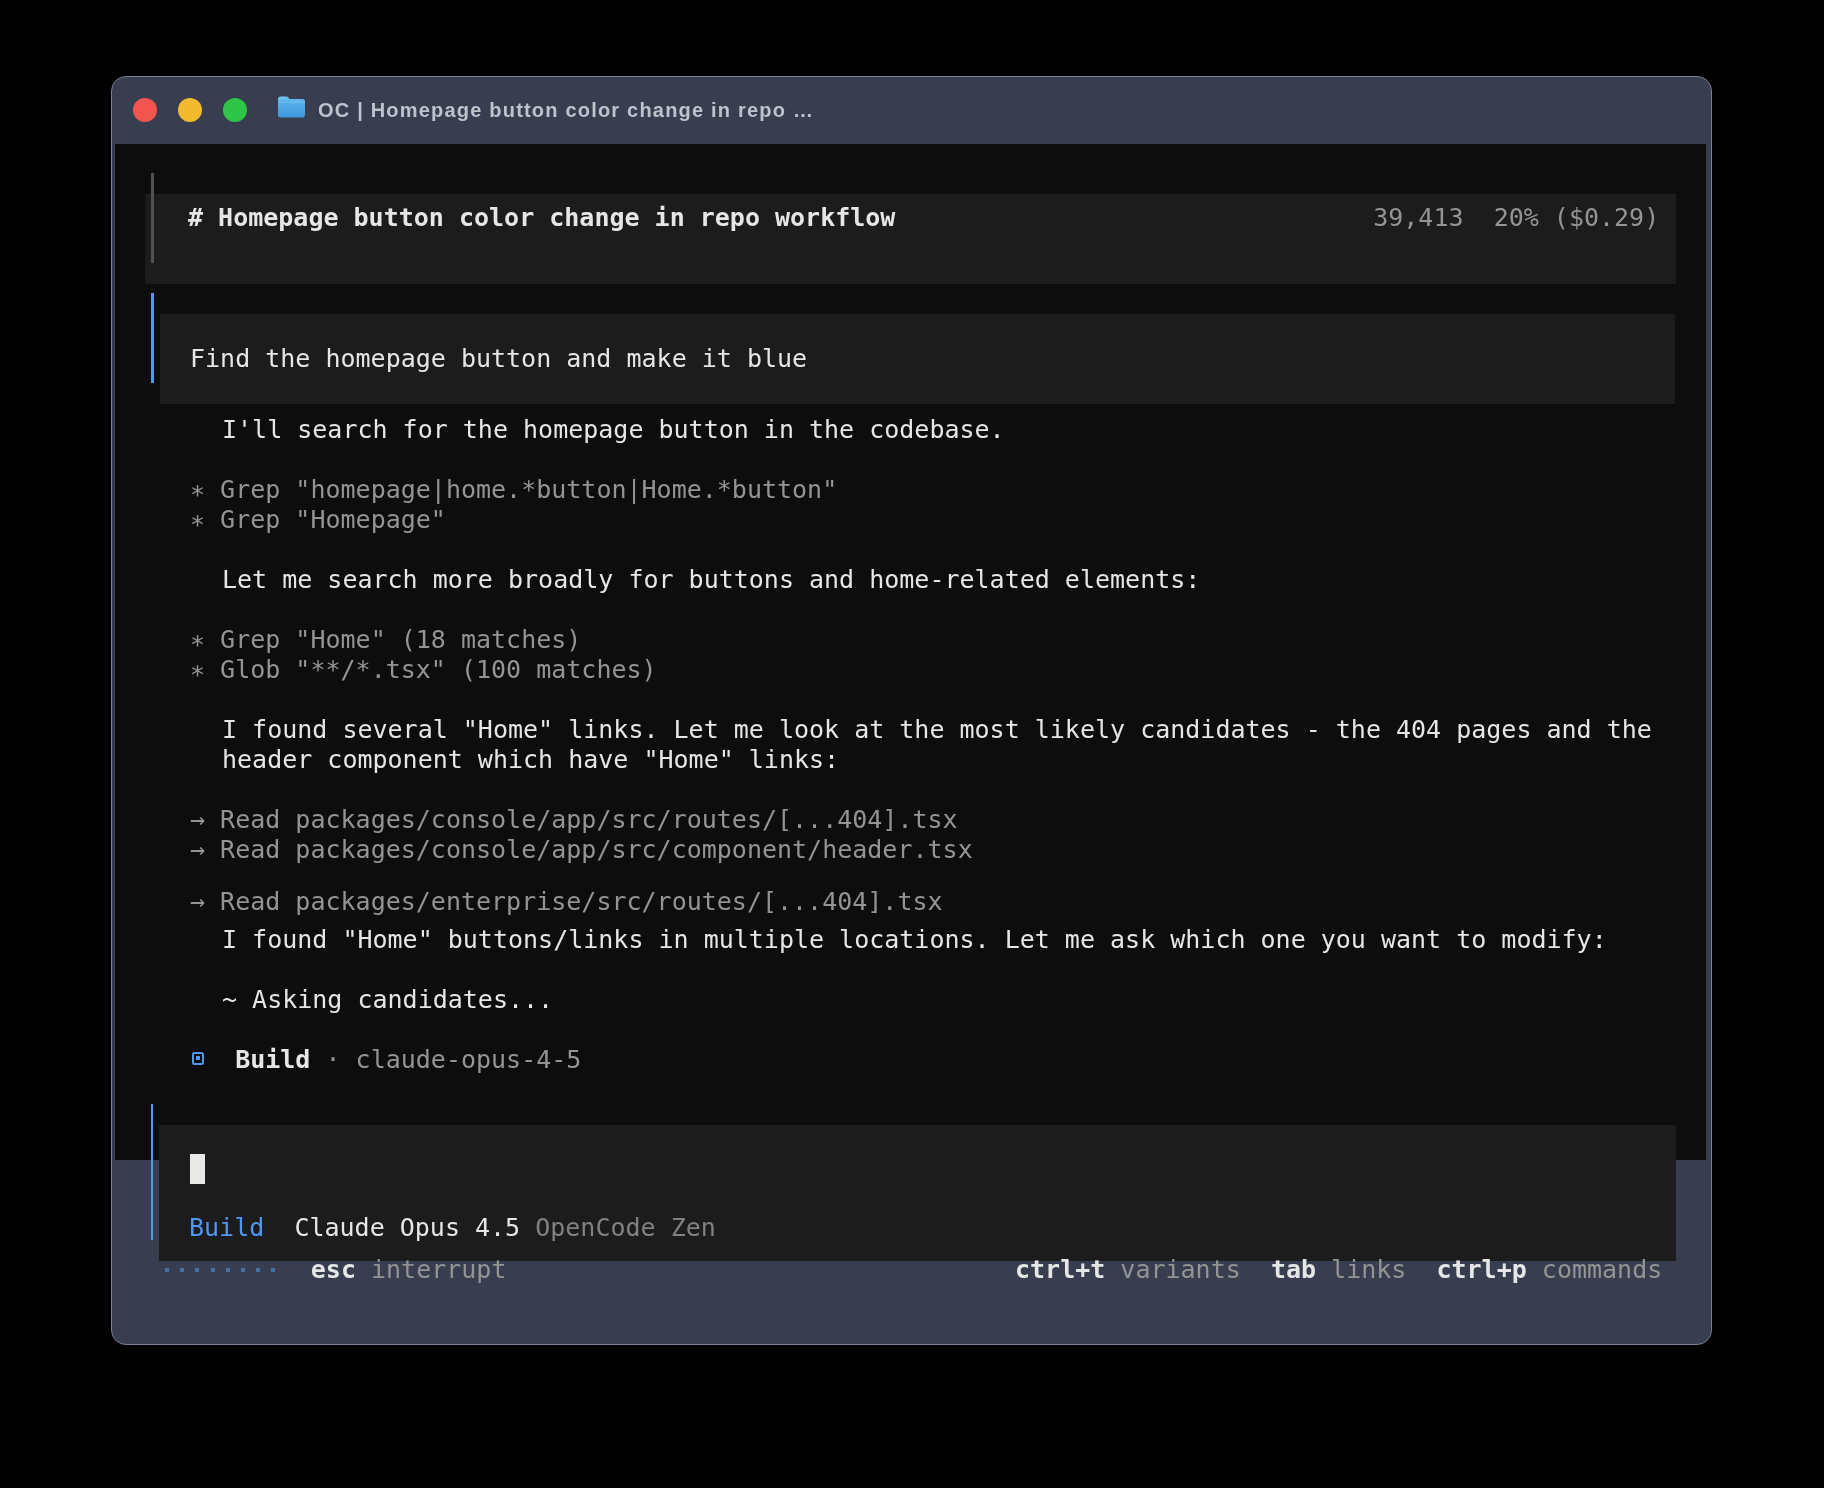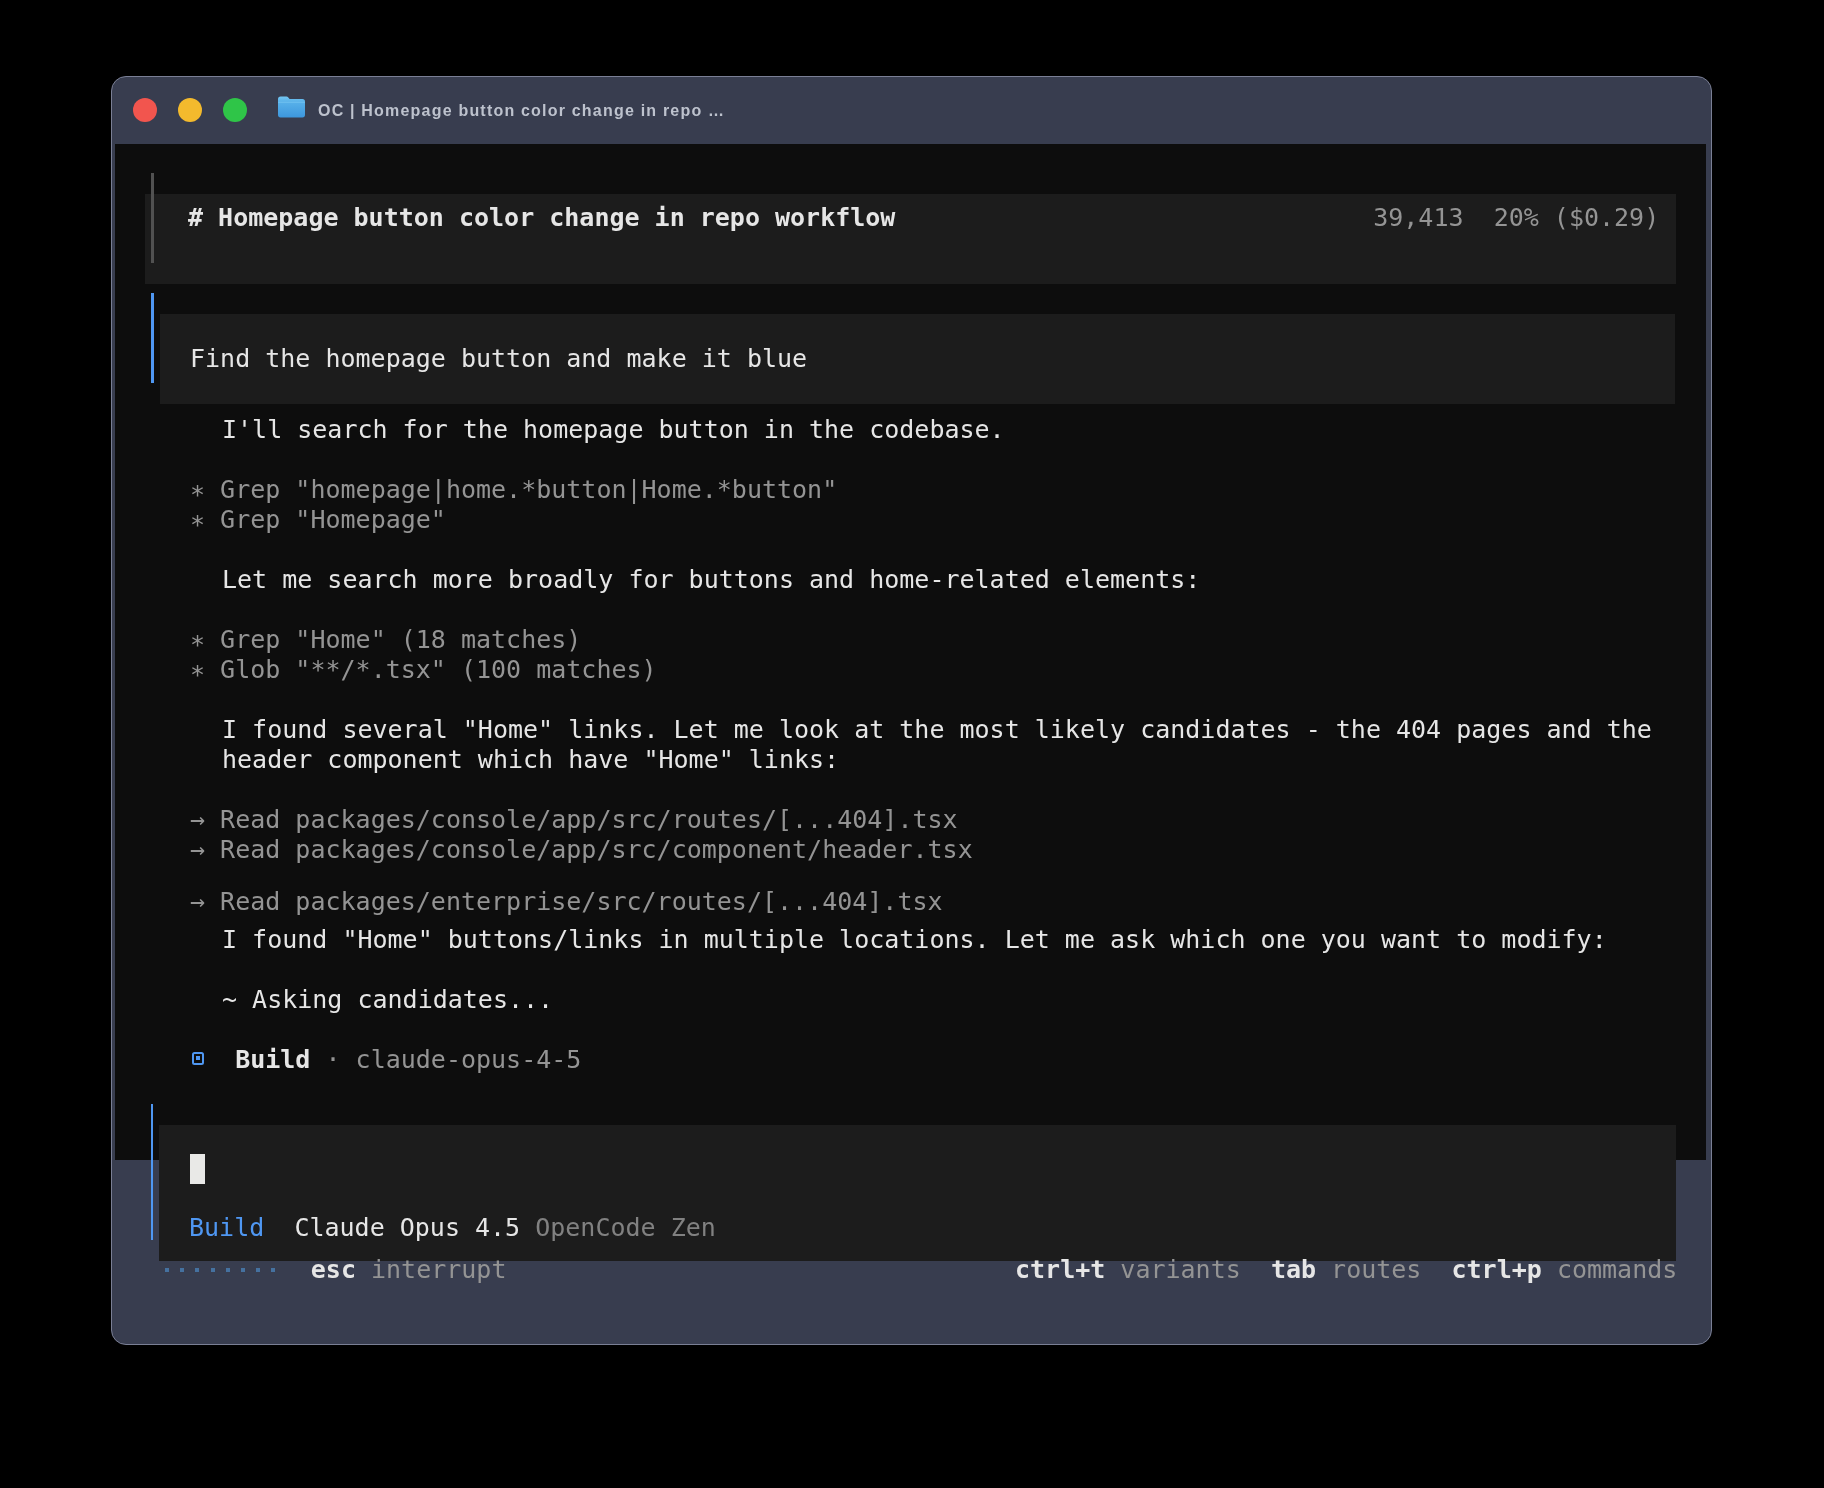--- a/index.html
+++ b/index.html
@@ -30,21 +30,21 @@
     border-radius:15px;
   }
   .titlebar{position:absolute;left:0;top:0;right:0;height:67px;}
   .traffic{position:absolute;top:20.5px;width:24px;height:24px;border-radius:50%;}
   .traffic.close{left:20.5px;background:var(--traffic-close);}
   .traffic.minimize{left:65.5px;background:var(--traffic-minimize);}
   .traffic.zoom{left:111px;background:var(--traffic-zoom);}
   .folder{position:absolute;left:165px;top:17.5px;width:29px;height:24px;}
   .wtitle{
     position:absolute;left:206px;top:0;height:67px;display:flex;align-items:center;
-    font-family:"Liberation Sans",sans-serif;font-weight:bold;font-size:16px;color:var(--titlebar-text);
+    font-family:"Liberation Sans",sans-serif;font-weight:bold;font-size:20px;color:var(--titlebar-text);
     letter-spacing:1.2px;
   }
   .terminal{
     position:absolute;left:2.5px;right:5px;top:67px;height:1016px;
     background:var(--terminal-bg);
   }
   .panel{position:absolute;background:var(--panel-bg);margin-top:21px;}
   .vbar{position:absolute;width:2.8px;}
   .header-box{left:30.5px;top:29px;width:1530.5px;height:89.5px;}
   .header-bar{left:36.5px;top:29px;height:89.5px;background:var(--header-border);}
@@ -142,16 +142,16 @@
         <span class="dot"></span>
         <span class="dot"></span>
         <span class="dot"></span>
         <span class="dot"></span>
         <span class="dot"></span>
         <span class="dot"></span>
         <span class="dot"></span>
         <span class="dot"></span>
       </div>
     <div class="mono interrupt"><span class="key">esc</span><span class="lbl" id="interrupt-label"> interrupt</span></div>
-    <div class="mono shortcuts" id="shortcuts"><span class="key">ctrl+t</span><span class="lbl"> variants  </span><span class="key">tab</span><span class="lbl"> routes  </span><span class="key">ctrl+p</span><span class="lbl"> commands</span></div>
+    <div class="mono shortcuts" id="shortcuts"><span class="key">ctrl+t</span><span class="lbl"> variants  </span><span class="key">tab</span><span class="lbl"> links  </span><span class="key">ctrl+p</span><span class="lbl"> commands</span></div>
 
   </div>
 </div>
 
 </body></html>

